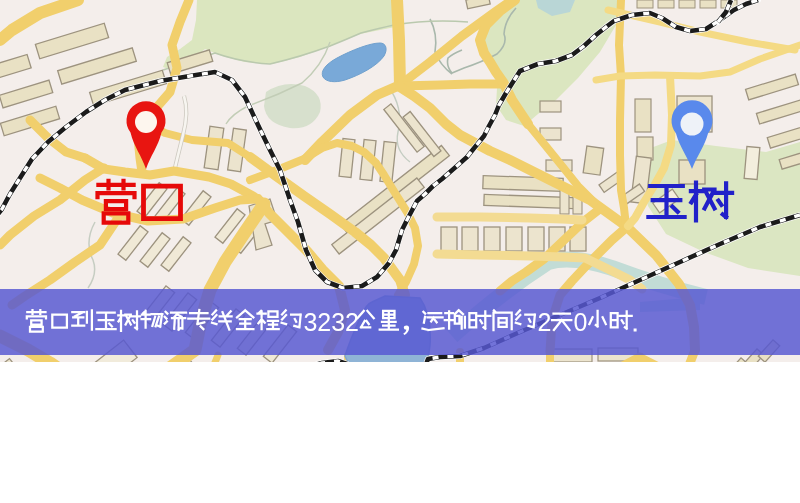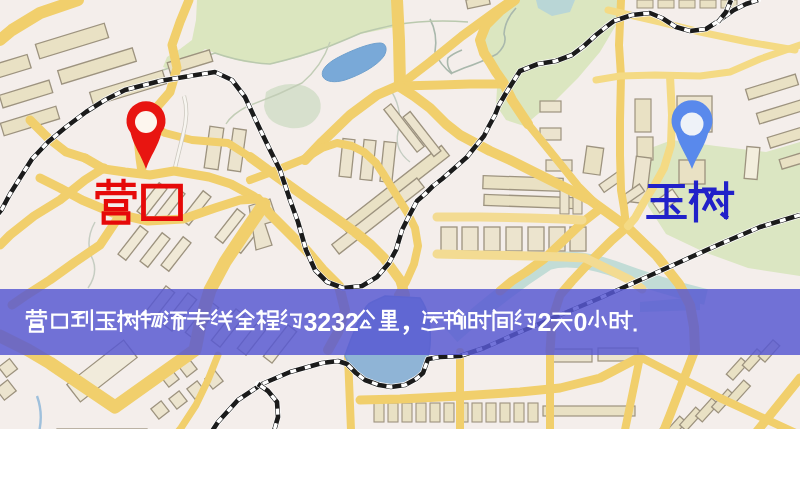--- a/index.html
+++ b/index.html
@@ -1,15 +1,15 @@
 <!DOCTYPE html>
 <html><head><meta charset="utf-8">
 <style>
 html,body{margin:0;padding:0;background:#fff;}
-#map{width:800px;height:429px;overflow:hidden;font-family:"Liberation Sans",sans-serif;font-weight:bold;}
+#map{width:800px;height:362px;overflow:hidden;font-family:"Liberation Sans",sans-serif;}
 </style></head>
 <body>
 <div id="map">
 <svg width="800" height="503" viewBox="0 0 800 503">
 
 <rect x="0" y="0" width="800" height="503" fill="#f4eeeb"></rect>
 
 <path d="M197 0 L395 0 L395 27 L360 34 L330 46 L300 57 L272 64 L245 62 L222 56 L205 49 L198 55 L188 64 L175 71 L163 67 L167 57 L180 49 L192 40 L196 20 Z" fill="#dbe6bf"></path>
 
 <path d="M505 0 L620 0 L616 25 L600 52 L578 78 L556 100 L538 114 L524 126 L506 120 L496 105 L497 88 L500 75 L486 62 L476 45 L480 26 L494 12 Z" fill="#dbe6c0"></path>

